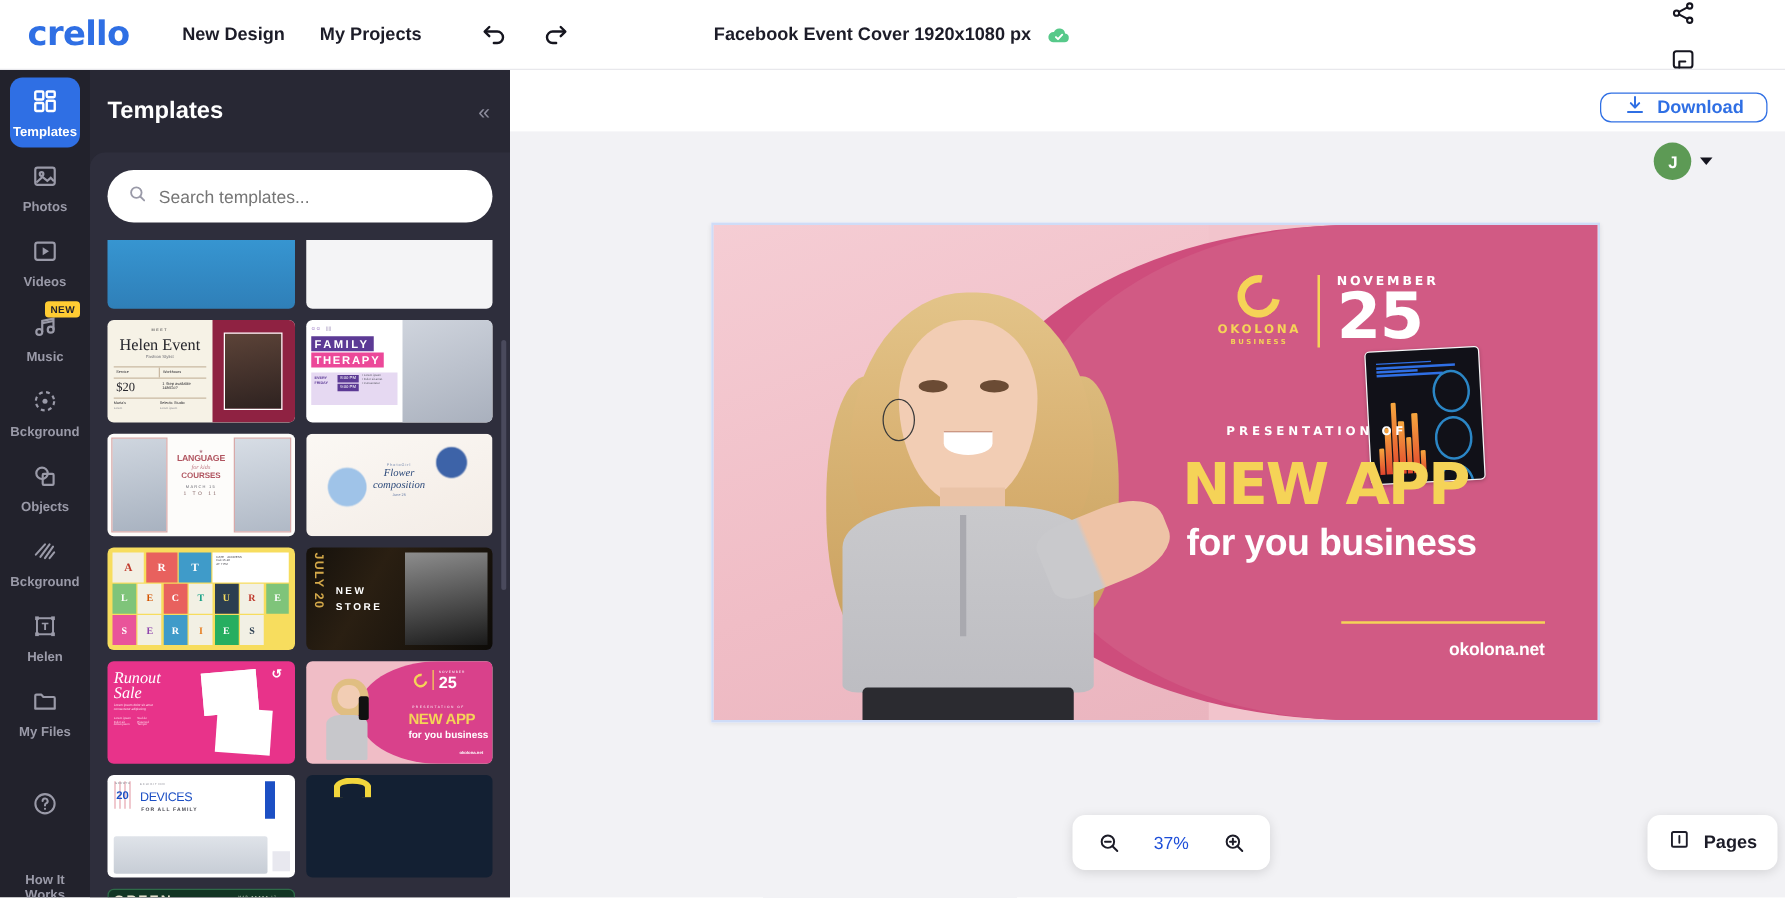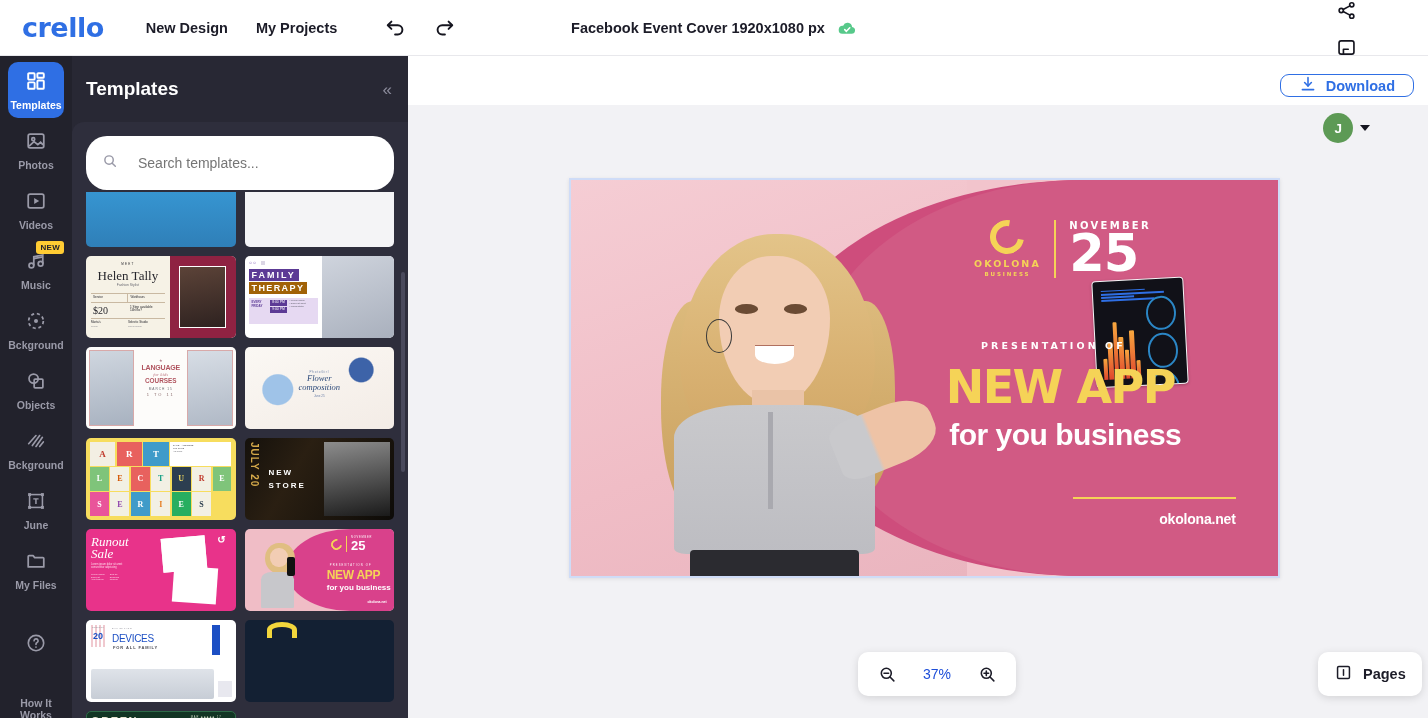--- a/index.html
+++ b/index.html
@@ -110,22 +110,22 @@
   }
   .panel-title { font-size: 19px; font-weight: 700; color: #ffffff; }
   .collapse-btn { color: #8c8c9c; cursor: pointer; font-size: 17px; line-height: 1; letter-spacing: -2px; }
   .panel-body {
     position: absolute; top: 66px; left: 0; right: 0; bottom: 0;
     background: #2e2e3c; border-radius: 12px 0 0 0;
     padding: 14px 0 0 0; overflow: hidden;
   }
   .search-wrap { padding: 0 14px 14px; }
   .search-box {
-    height: 54px; background: #ffffff; border-radius: 21px;
-    display: flex; align-items: center; gap: 20px; padding: 16px 16px;
+    height: 42px; background: #ffffff; border-radius: 21px;
+    display: flex; align-items: center; gap: 9px; padding: 16px 16px;
     cursor: text;
   }
   .search-input {
     border: none; outline: none; flex: 1;
     font-size: 14px; color: #8a8a99;
     font-family: "Liberation Sans", sans-serif;
     background: transparent;
   }
   .tpl-scroll {
     position: absolute; top: 70px; left: 0; right: 0; bottom: 0;
@@ -436,21 +436,21 @@
       <span>
         <svg width="22" height="22" viewBox="0 0 24 24" fill="none" stroke="currentColor" stroke-width="1.7">
           <rect x="5" y="5" width="14" height="14"></rect>
           <rect x="3.4" y="3.4" width="3.2" height="3.2" fill="currentColor" stroke="none"></rect>
           <rect x="17.4" y="3.4" width="3.2" height="3.2" fill="currentColor" stroke="none"></rect>
           <rect x="3.4" y="17.4" width="3.2" height="3.2" fill="currentColor" stroke="none"></rect>
           <rect x="17.4" y="17.4" width="3.2" height="3.2" fill="currentColor" stroke="none"></rect>
           <text x="12" y="15.6" font-size="8.6" font-family="DejaVu Sans, sans-serif" font-weight="bold" text-anchor="middle" fill="currentColor" stroke="none">T</text>
         </svg>
       </span>
-      <span class="rail-label">June</span>
+      <span class="rail-label">Helen</span>
     </div>
 
     <div class="rail-item">
       <span>
         <svg width="22" height="22" viewBox="0 0 24 24" fill="none" stroke="currentColor" stroke-width="1.9" stroke-linejoin="round">
           <path d="M3.5 18.5V7.2a1 1 0 0 1 1-1h4.3l1.8 2.1h8.9a1 1 0 0 1 1 1v9.2z"></path>
         </svg>
       </span>
       <span class="rail-label">My Files</span>
     </div>
@@ -488,21 +488,21 @@
 
       <div class="tpl-scroll">
         <div class="tpl-grid">
 
           <div class="tpl-card" style="background:linear-gradient(180deg,#3aa0dd,#2f7fb8);"></div>
           <div class="tpl-card" style="background:#f4f4f6;"></div>
 
           <div class="tpl-card" style="background:#f6f2e6;display:flex;">
             <div style="flex:1;padding:7px 5px;color:#26262c;">
               <div style="font-size:3px;letter-spacing:1.2px;text-align:center;margin-bottom:3px;">MEET</div>
-              <div style="font-family:'Liberation Serif',serif;font-size:13px;text-align:center;line-height:1;">Helen Tally</div>
+              <div style="font-family:'Liberation Serif',serif;font-size:13px;text-align:center;line-height:1;">Helen Event</div>
               <div style="font-size:3.4px;text-align:center;margin-top:2px;color:#6a6a72;">Fashion Stylist</div>
               <div style="margin-top:5px;border-top:.5px solid #c9b9a2;border-bottom:.5px solid #c9b9a2;display:flex;">
                 <div style="flex:1;border-right:.5px solid #c9b9a2;padding:2px;font-size:3px;">Service</div>
                 <div style="flex:1;padding:2px;font-size:3px;">Workhours</div>
               </div>
               <div style="display:flex;">
                   <div style="flex:1;font-family:'Liberation Serif',serif;font-size:10px;padding:2px;">$20</div>
               <div style="flex:1;font-size:3.2px;padding:3px 2px;">1 Step available<br>14h/Go?</div>
                 </div>
               <div style="border-top:.5px solid #c9b9a2;display:flex;font-size:3px;padding-top:2px;">
@@ -515,21 +515,21 @@
             </div>
           </div>
 
           <div class="tpl-card" style="background:#fff;display:flex;">
             <div style="width:52%;padding:5px 4px;">
               <div style="display:flex;gap:4px;margin-bottom:3px;">
                 <div style="font-size:4px;color:#7a4fb0;">☺☺</div>
                 <div style="font-size:4px;color:#9a8ab5;">||||</div>
               </div>
               <div style="background:#5c3a95;color:#fff;font-size:9px;font-weight:700;letter-spacing:2px;padding:1px 3px;display:inline-block;">FAMILY</div>
-              <div style="background:#a16207;color:#fff;font-size:9px;font-weight:700;letter-spacing:1.4px;padding:1px 3px;display:inline-block;margin-top:1px;">THERAPY</div>
+              <div style="background:#ec4899;color:#fff;font-size:9px;font-weight:700;letter-spacing:1.4px;padding:1px 3px;display:inline-block;margin-top:1px;">THERAPY</div>
               <div style="margin-top:4px;background:#e6d9f2;height:26px;display:flex;">
                 <div style="width:30%;font-size:3px;padding:3px;color:#5c3a95;font-weight:700;">EVERY<br>FRIDAY</div>
                 <div style="width:26%;padding:2px 1px;">
                   <div style="background:#5c3a95;color:#fff;font-size:3.4px;text-align:center;padding:1px;">8:00 PM</div>
                   <div style="background:#5c3a95;color:#fff;font-size:3.4px;text-align:center;padding:1px;margin-top:1px;">9:00 PM</div>
                 </div>
                 <div style="flex:1;font-size:2.4px;padding:2px;color:#5a5a66;">• Lorem ipsum<br>• Dolor sit amet<br>• Consectetur</div>
               </div>
             </div>
             <div style="flex:1;background:linear-gradient(160deg,#cfd4dd,#a9b0bd);"></div>

